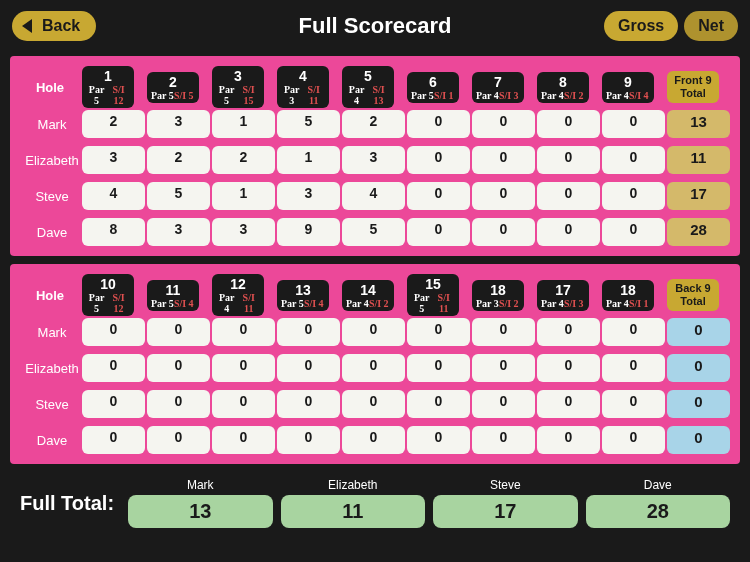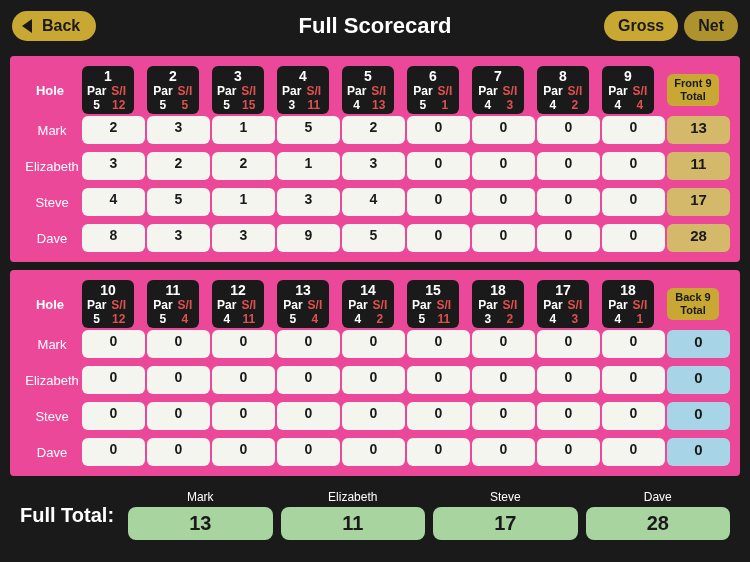--- a/index.html
+++ b/index.html
@@ -110,21 +110,22 @@
       width: 52px;
     }
     .hole-num {
       font-size: 14px;
       font-weight: bold;
       color: white;
     }
     .par-si {
       display: flex;
       justify-content: flex-start;
-      font-size: 12px;
+      font-size: 10px;
+      font-family: Liberation Serif, serif;
     }
     .par-val { color: white; }
     .si-val { color: #e05050; }
     .total-header {
       background: #c8a832;
       border-radius: 6px;
       padding: 3px 4px;
       font-size: 11px;
       font-weight: bold;
       color: #1a1a1a;

